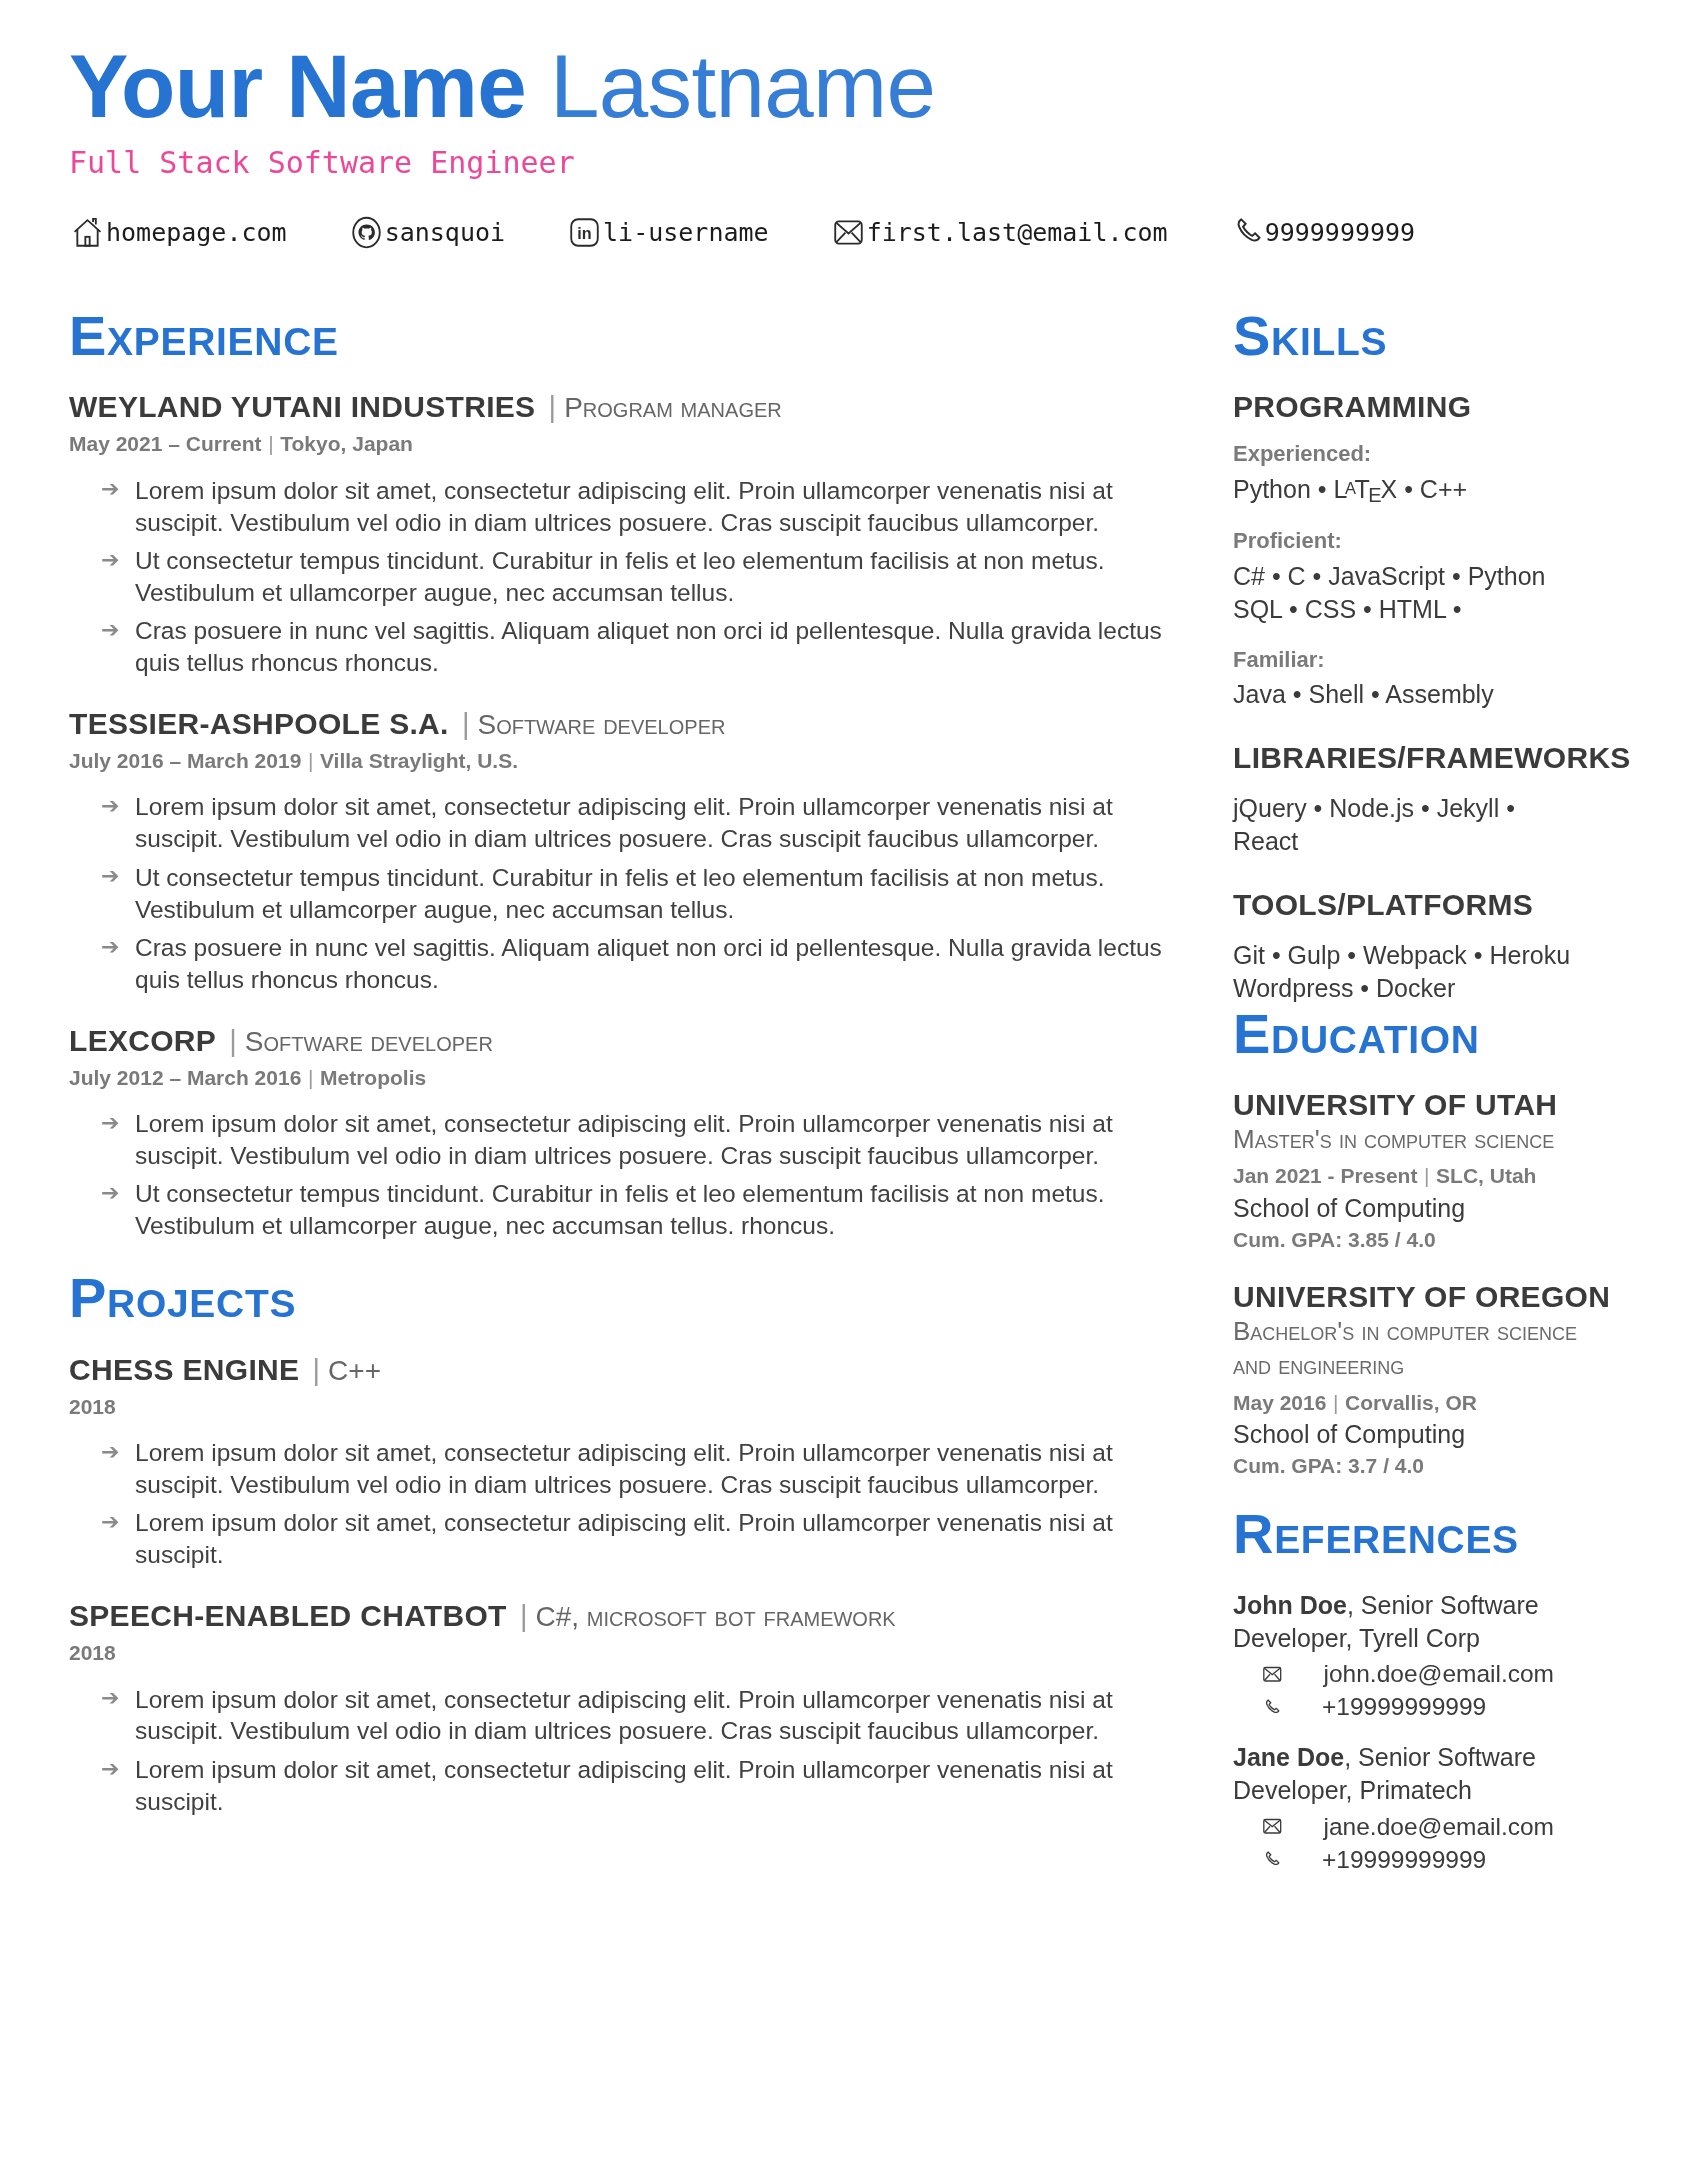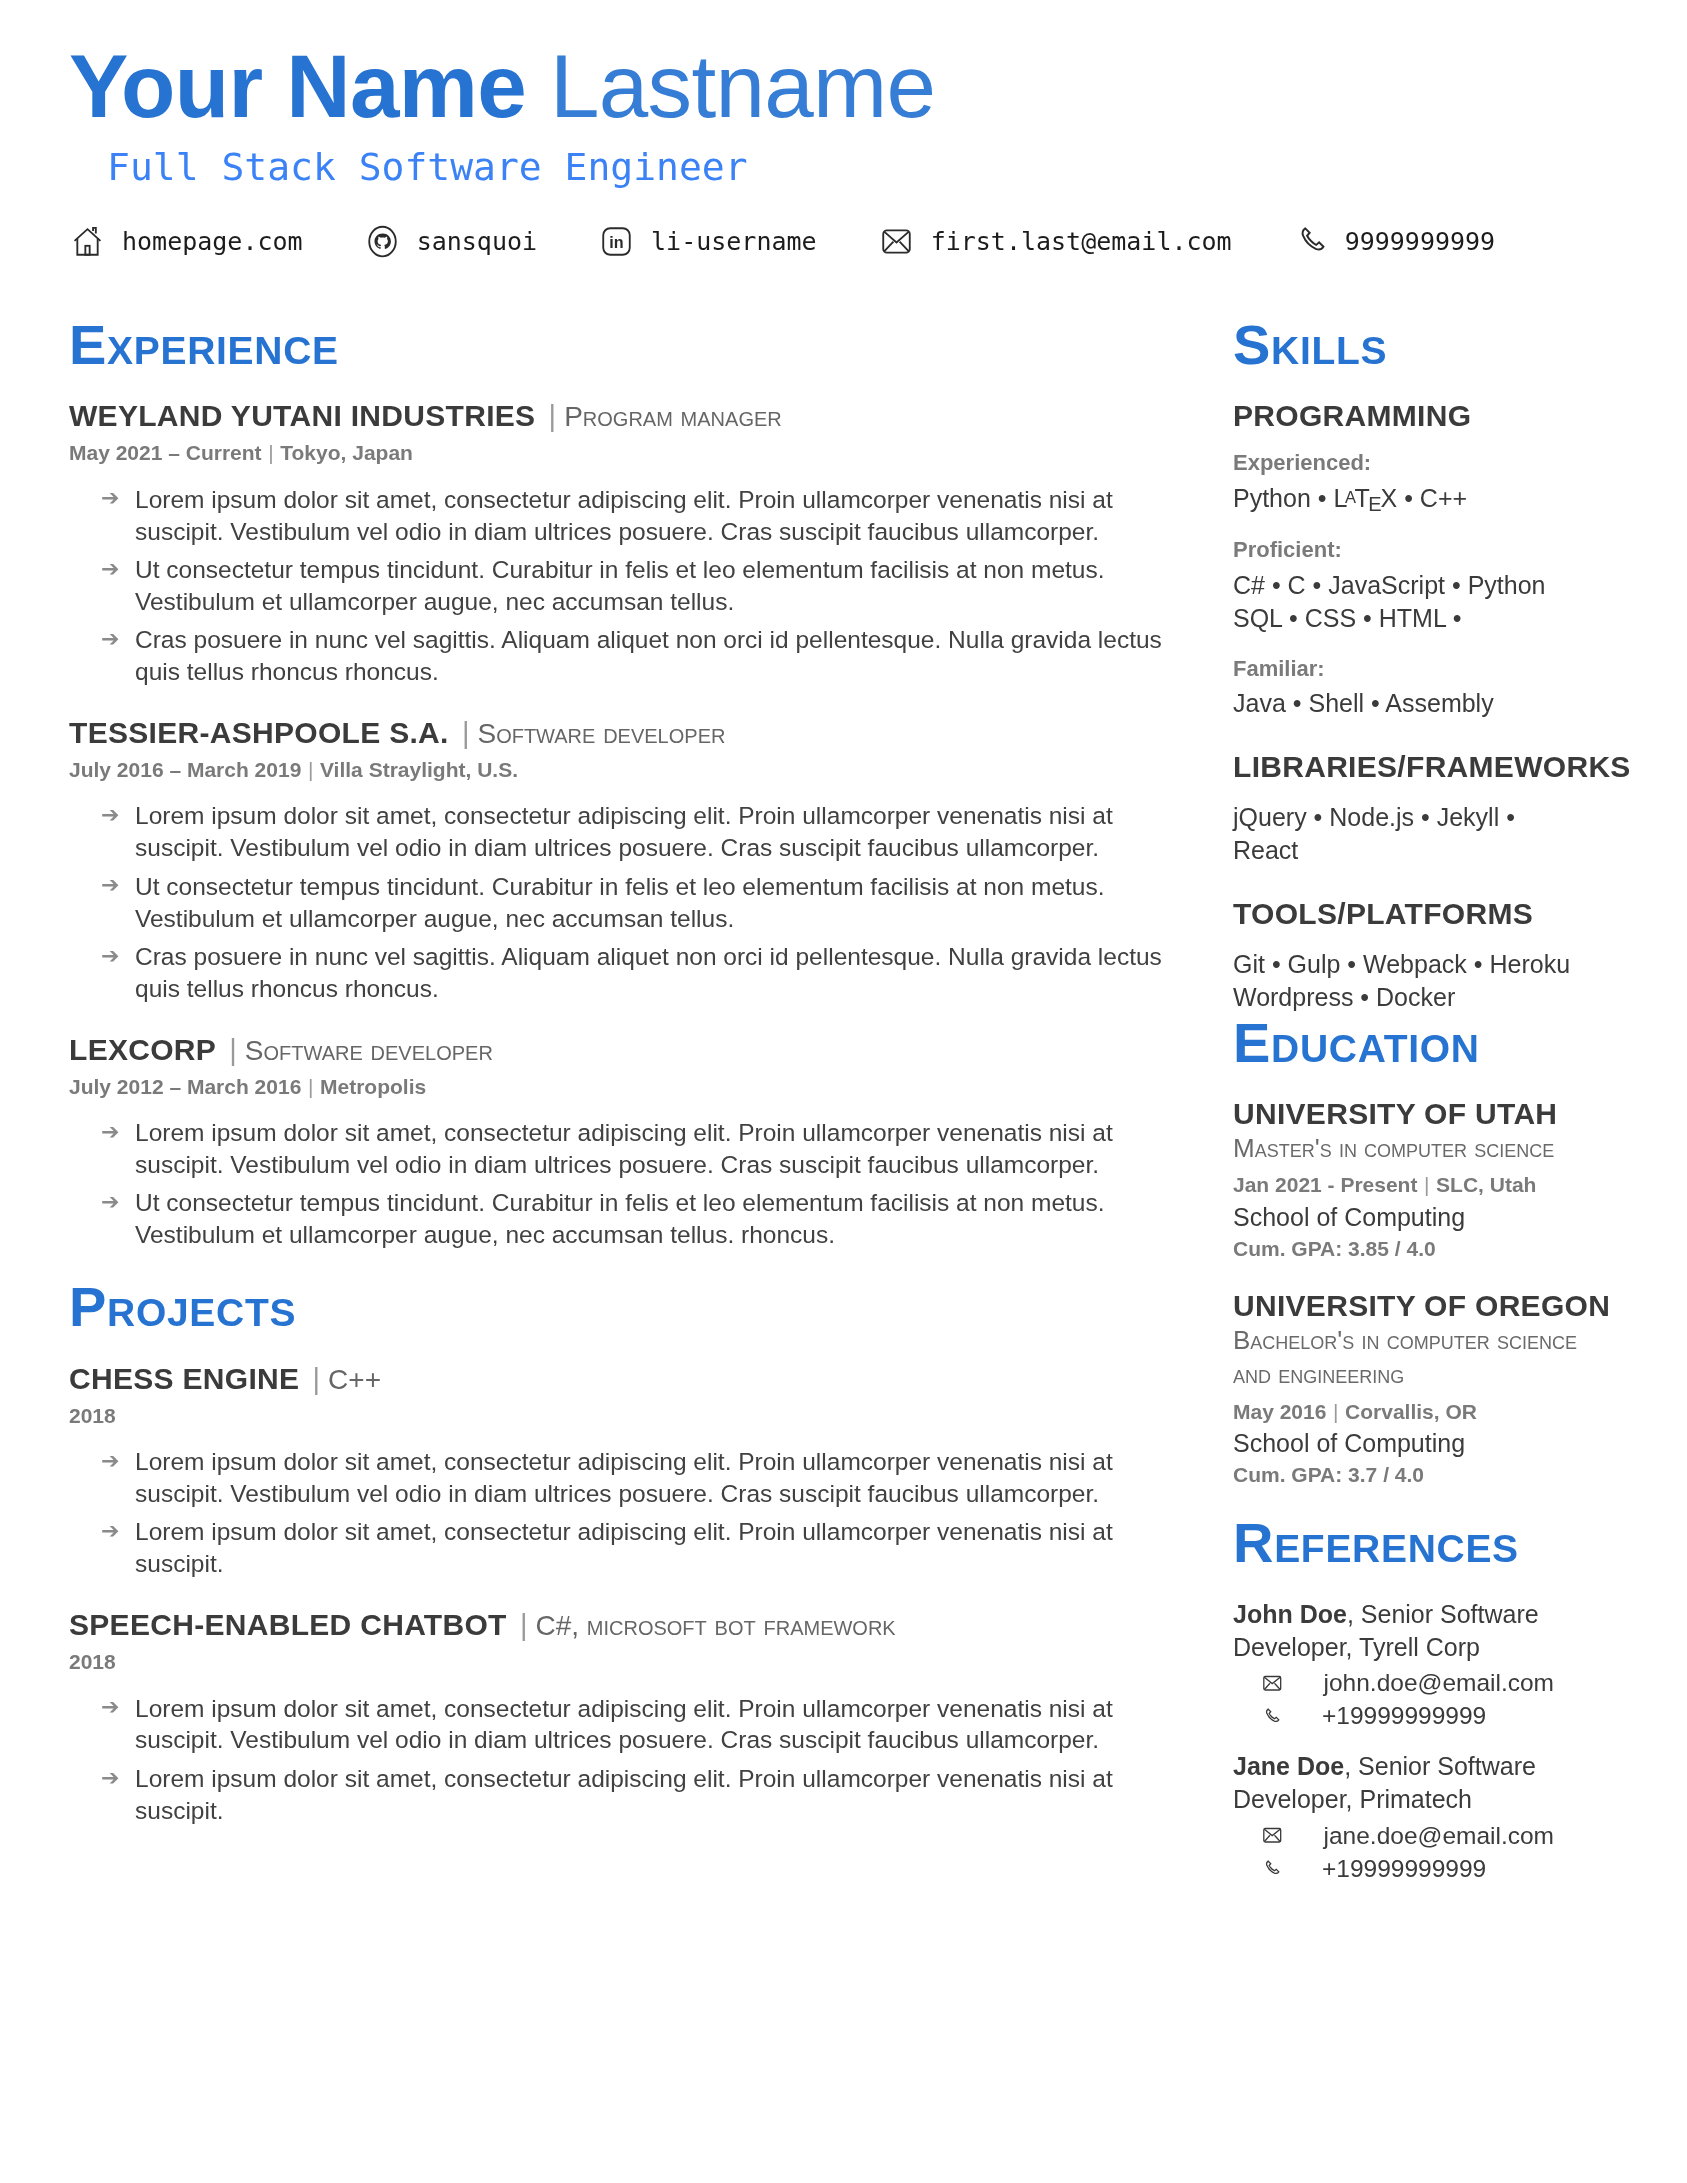--- a/index.html
+++ b/index.html
@@ -4,23 +4,23 @@
 <style>
   * { margin:0; padding:0; box-sizing:border-box; }
   html,body { background:#ffffff; }
   body { width:1687px; font-family:"Liberation Sans", sans-serif; color:#3b3b3b; }
   .page { width:1687px; height:1962px; padding:38px 69px 0 69px; overflow:hidden; background:#fff; }
 
   
   .name { font-size:89px; line-height:1.08; letter-spacing:-0.7px; color:#2673d2; white-space:nowrap; }
   .name .nm-bold { font-weight:700; }
   .name .nm-light { font-weight:300; opacity:.92; }
-  .subtitle { margin-top:10.6px; font-family:"DejaVu Sans Mono", monospace; font-size:38px; color:#3b82f6;margin-left:38px; }
+  .subtitle { margin-top:10.6px; font-family:"DejaVu Sans Mono", monospace; font-size:30px; color:#ec4899; }
   .contacts { margin-top:34px; display:flex; align-items:center; gap:61px; font-family:"DejaVu Sans Mono", monospace; font-size:25px; color:#1c1c1c; }
-  .contact { display:flex; align-items:center; gap:16px; }
+  .contact { display:flex; align-items:center; gap:0; }
   .contact svg { display:block; }
 
   
   .cols { display:flex; gap:69px; margin-top:57px; }
   .col-left { width:1095px; flex:0 0 auto; }
   .col-right { flex:1 1 auto; min-width:0; }
 
   
   h2.sec { font-variant:small-caps; text-transform:lowercase; font-size:56px; line-height:1; font-weight:700; color:#2673d2; margin:0 0 26.5px 0; letter-spacing:0.7px; }
   h2.sec::first-letter { text-transform:uppercase; }

